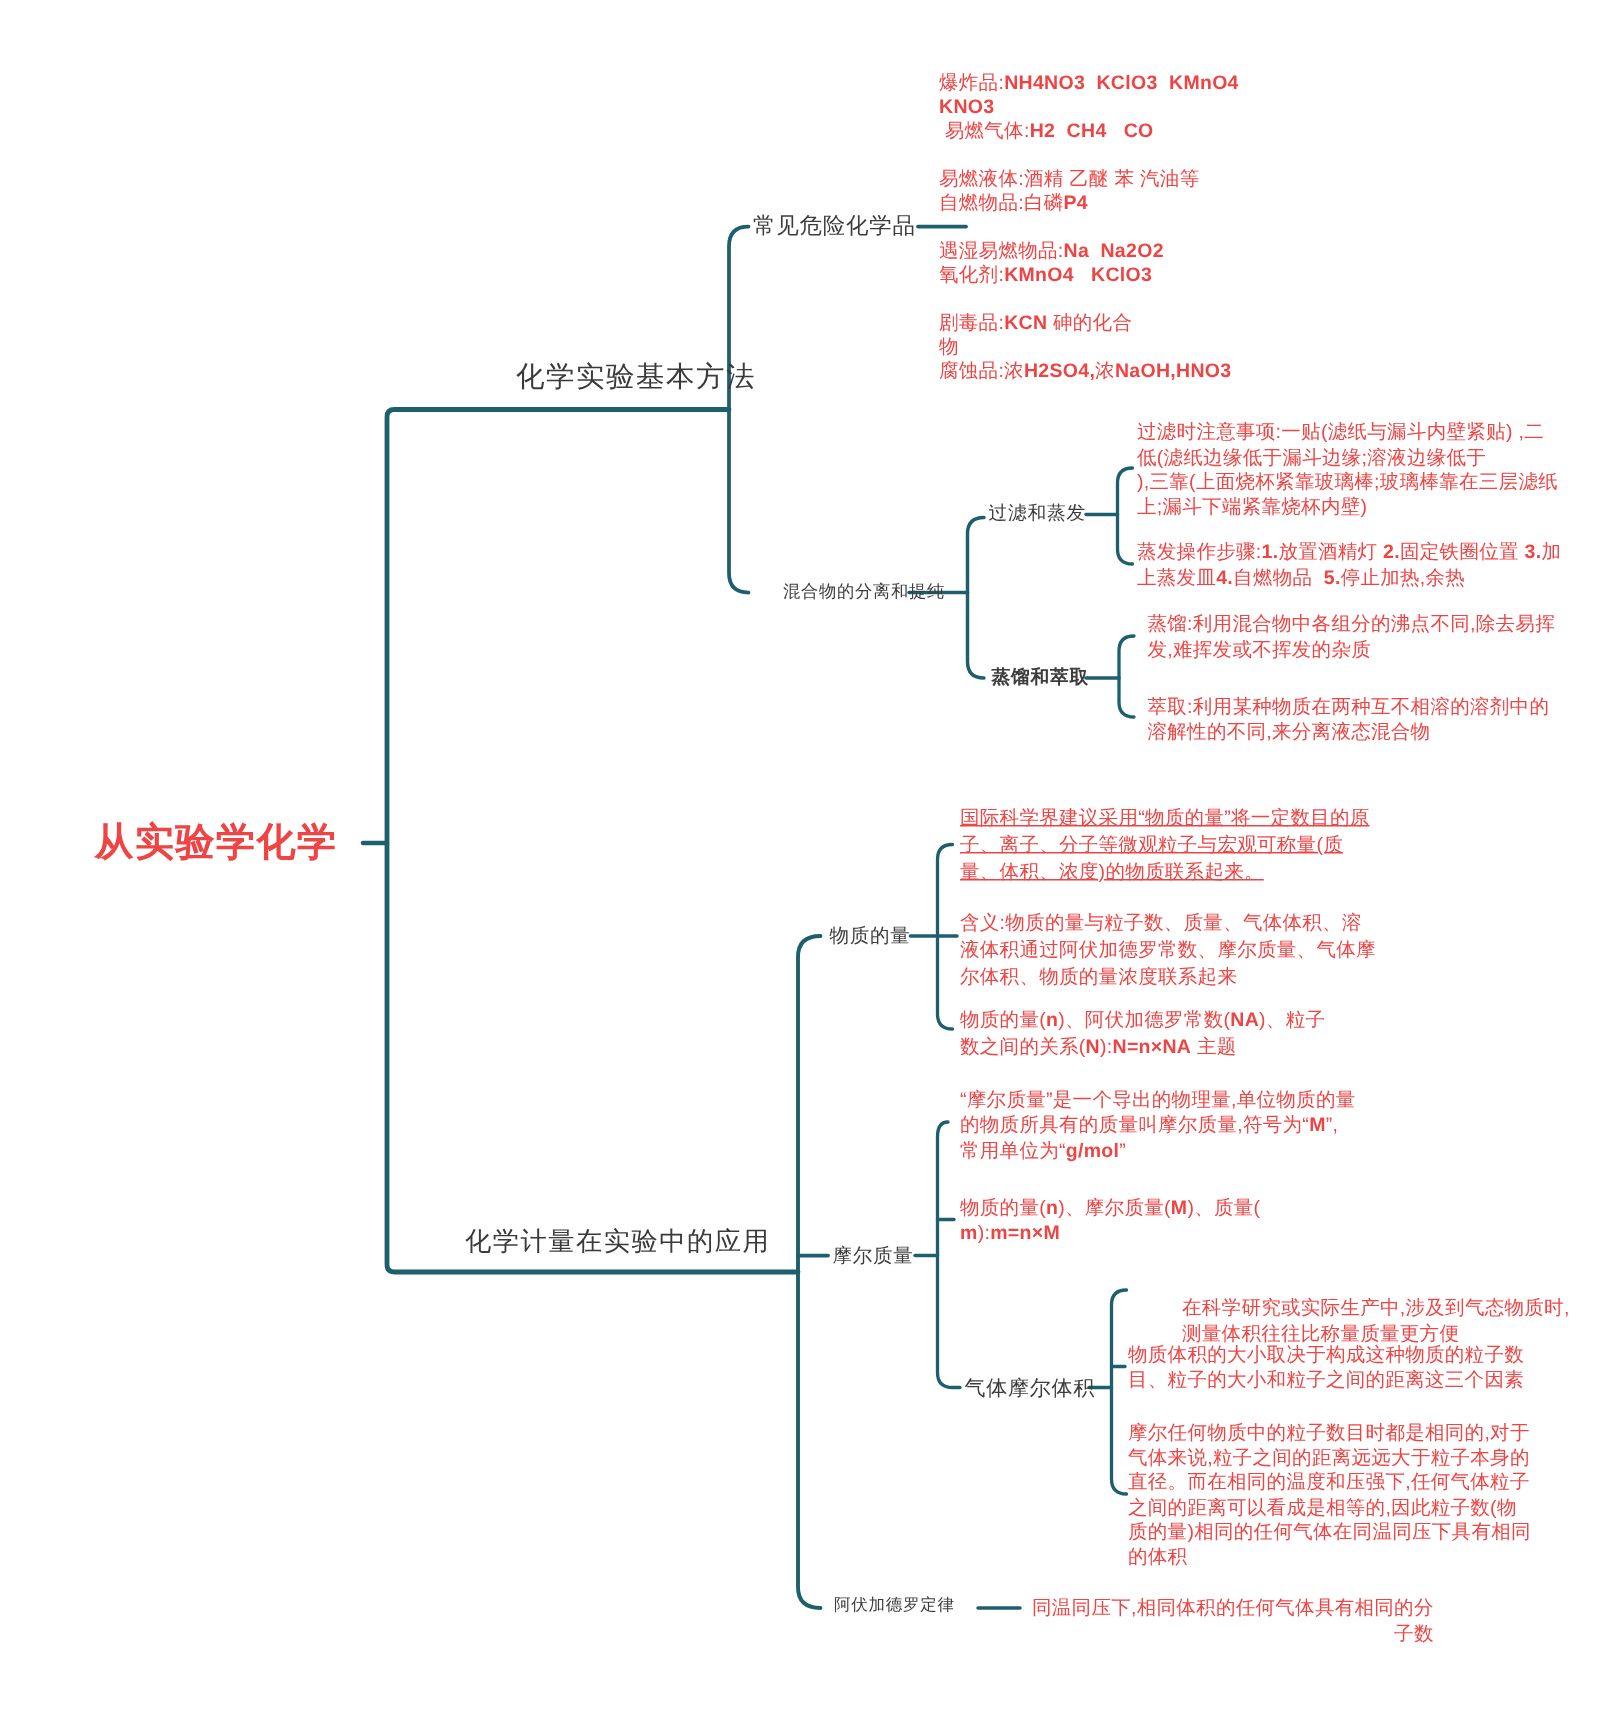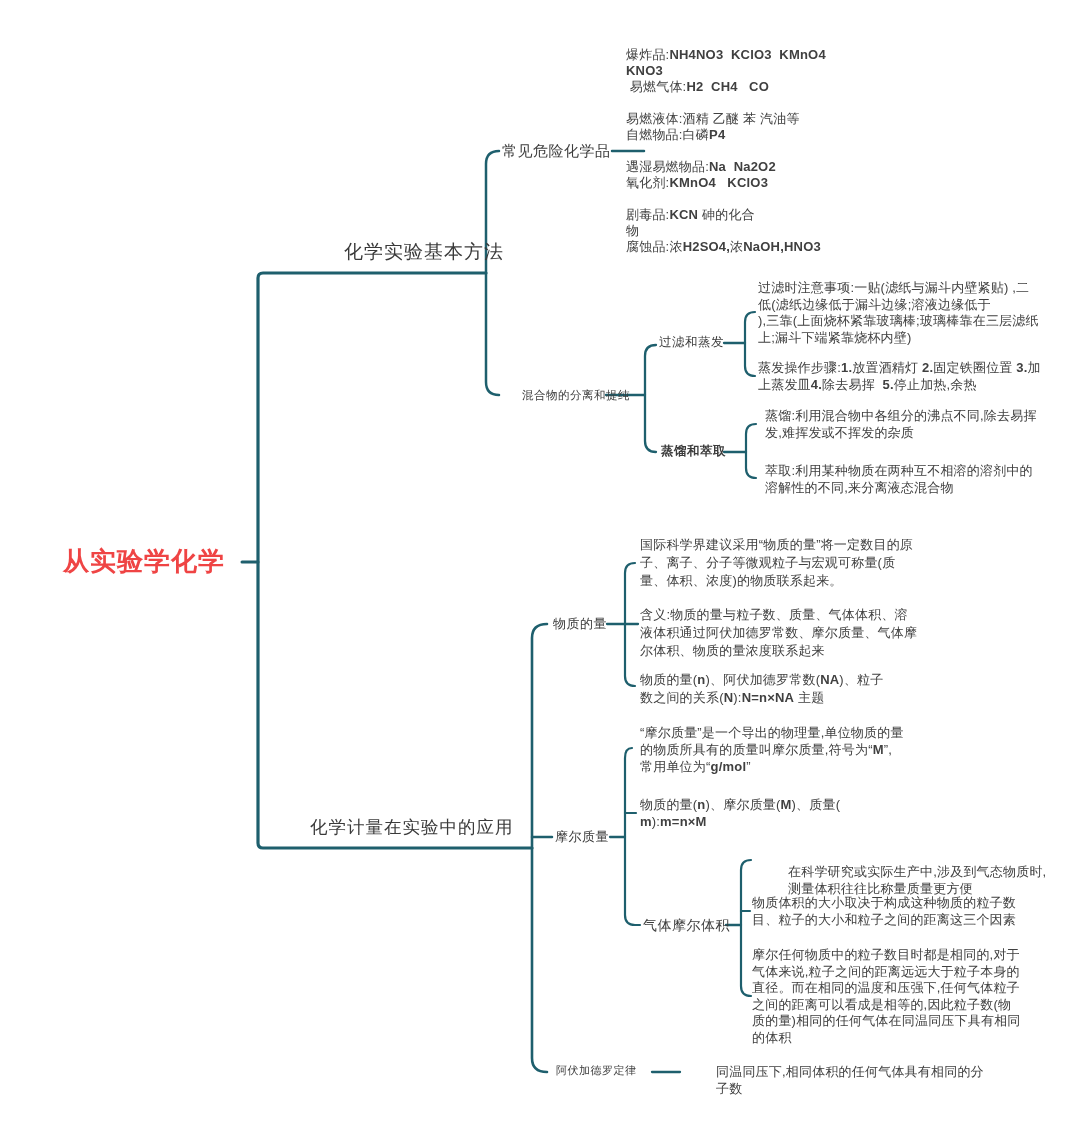--- a/index.html
+++ b/index.html
@@ -14,21 +14,21 @@
     position:absolute;left:63px;top:546px;font-size:26px;font-weight:700;
     color:#ef4444;line-height:1.2;white-space:nowrap;letter-spacing:1px;
   }
   .branch-label{
     position:absolute;color:#3a3a3a;line-height:1.25;white-space:nowrap;letter-spacing:1px;
   }
   .tlabel{
     position:absolute;color:#3c3c3c;line-height:1.25;white-space:nowrap;letter-spacing:.5px;
   }
   .leaf{
-    position:absolute;font-size:13px;color:#404040;white-space:pre-wrap;
+    position:absolute;font-size:13px;color:#ef4444;white-space:pre-wrap;
     letter-spacing:.2px;
   }
   .leaf .b{font-weight:700;}
 </style>
 <title>从实验学化学</title></head>
 <body>
 
 <svg id="connectors" viewBox="0 0 1080 1139" xmlns="http://www.w3.org/2000/svg">
   <path stroke-width="3.2" d="M 486,273 L 263,273 Q 258,273 258,278 L 258,843 Q 258,848 263,848 L 532,848"></path>
   <path stroke-width="3" d="M 242,562 L 258,562"></path>
@@ -76,35 +76,35 @@
 <div class="tlabel" style="left:502px;top:388px;font-size:11.5px;margin-left:20px;">混合物的分离和提纯</div>
 
 <div class="tlabel" style="left:659px;top:335px;font-size:12.5px;">过滤和蒸发</div>
 
 <div class="leaf" style="left:758px;top:280px;line-height:16.5px;"><span>过滤时注意事项:一贴(滤纸与漏斗内壁紧贴) ,二
 低(滤纸边缘低于漏斗边缘;溶液边缘低于
 ),三靠(上面烧杯紧靠玻璃棒;玻璃棒靠在三层滤纸
 上;漏斗下端紧靠烧杯内壁)</span></div>
 
 <div class="leaf" style="left:758px;top:360px;line-height:16.5px;"><span>蒸发操作步骤:</span><span class="b">1.</span><span>放置酒精灯 </span><span class="b">2.</span><span>固定铁圈位置 </span><span class="b">3.</span><span>加
-上蒸发皿</span><span class="b">4.</span><span>除去易挥  </span><span class="b">5.</span><span>停止加热,余热</span></div>
+上蒸发皿</span><span class="b">4.</span><span>自燃物品  </span><span class="b">5.</span><span>停止加热,余热</span></div>
 
 <div class="tlabel" style="left:661px;top:444px;font-size:12.5px;font-weight:bold;">蒸馏和萃取</div>
 
 <div class="leaf" style="left:765px;top:407px;line-height:17px;"><span>蒸馏:利用混合物中各组分的沸点不同,除去易挥
 发,难挥发或不挥发的杂质</span></div>
 
 <div class="leaf" style="left:765px;top:462px;line-height:17px;"><span>萃取:利用某种物质在两种互不相溶的溶剂中的
 溶解性的不同,来分离液态混合物</span></div>
 
 <div class="branch-label" style="left:310px;top:817px;font-size:17.5px;">化学计量在实验中的应用</div>
 
 <div class="tlabel" style="left:553px;top:616px;font-size:13px;">物质的量</div>
 
-<div class="leaf" style="left:640px;top:536px;line-height:18px;"><span>国际科学界建议采用“物质的量”将一定数目的原
+<div class="leaf" style="left:640px;top:536px;line-height:18px;text-decoration:underline;"><span>国际科学界建议采用“物质的量”将一定数目的原
 子、离子、分子等微观粒子与宏观可称量(质
 量、体积、浓度)的物质联系起来。</span></div>
 
 <div class="leaf" style="left:640px;top:606px;line-height:18px;"><span>含义:物质的量与粒子数、质量、气体体积、溶
 液体积通过阿伏加德罗常数、摩尔质量、气体摩
 尔体积、物质的量浓度联系起来</span></div>
 
 <div class="leaf" style="left:640px;top:671px;line-height:18px;"><span>物质的量(</span><span class="b">n</span><span>)、阿伏加德罗常数(</span><span class="b">NA</span><span>)、粒子
 数之间的关系(</span><span class="b">N</span><span>):</span><span class="b">N=n×NA</span><span> 主题</span></div>
 
@@ -127,14 +127,14 @@
 
 <div class="leaf" style="left:752px;top:947px;line-height:16.5px;"><span>摩尔任何物质中的粒子数目时都是相同的,对于
 气体来说,粒子之间的距离远远大于粒子本身的
 直径。而在相同的温度和压强下,任何气体粒子
 之间的距离可以看成是相等的,因此粒子数(物
 质的量)相同的任何气体在同温同压下具有相同
 的体积</span></div>
 
 <div class="tlabel" style="left:556px;top:1064px;font-size:11px;">阿伏加德罗定律</div>
 
-<div class="leaf" style="left:716px;top:1063px;line-height:17px;"><span>同温同压下,相同体积的任何气体具有相同的分
+<div class="leaf" style="left:688px;top:1063px;line-height:17px;text-align:right;"><span>同温同压下,相同体积的任何气体具有相同的分
 子数</span></div>
 
 </body></html>

